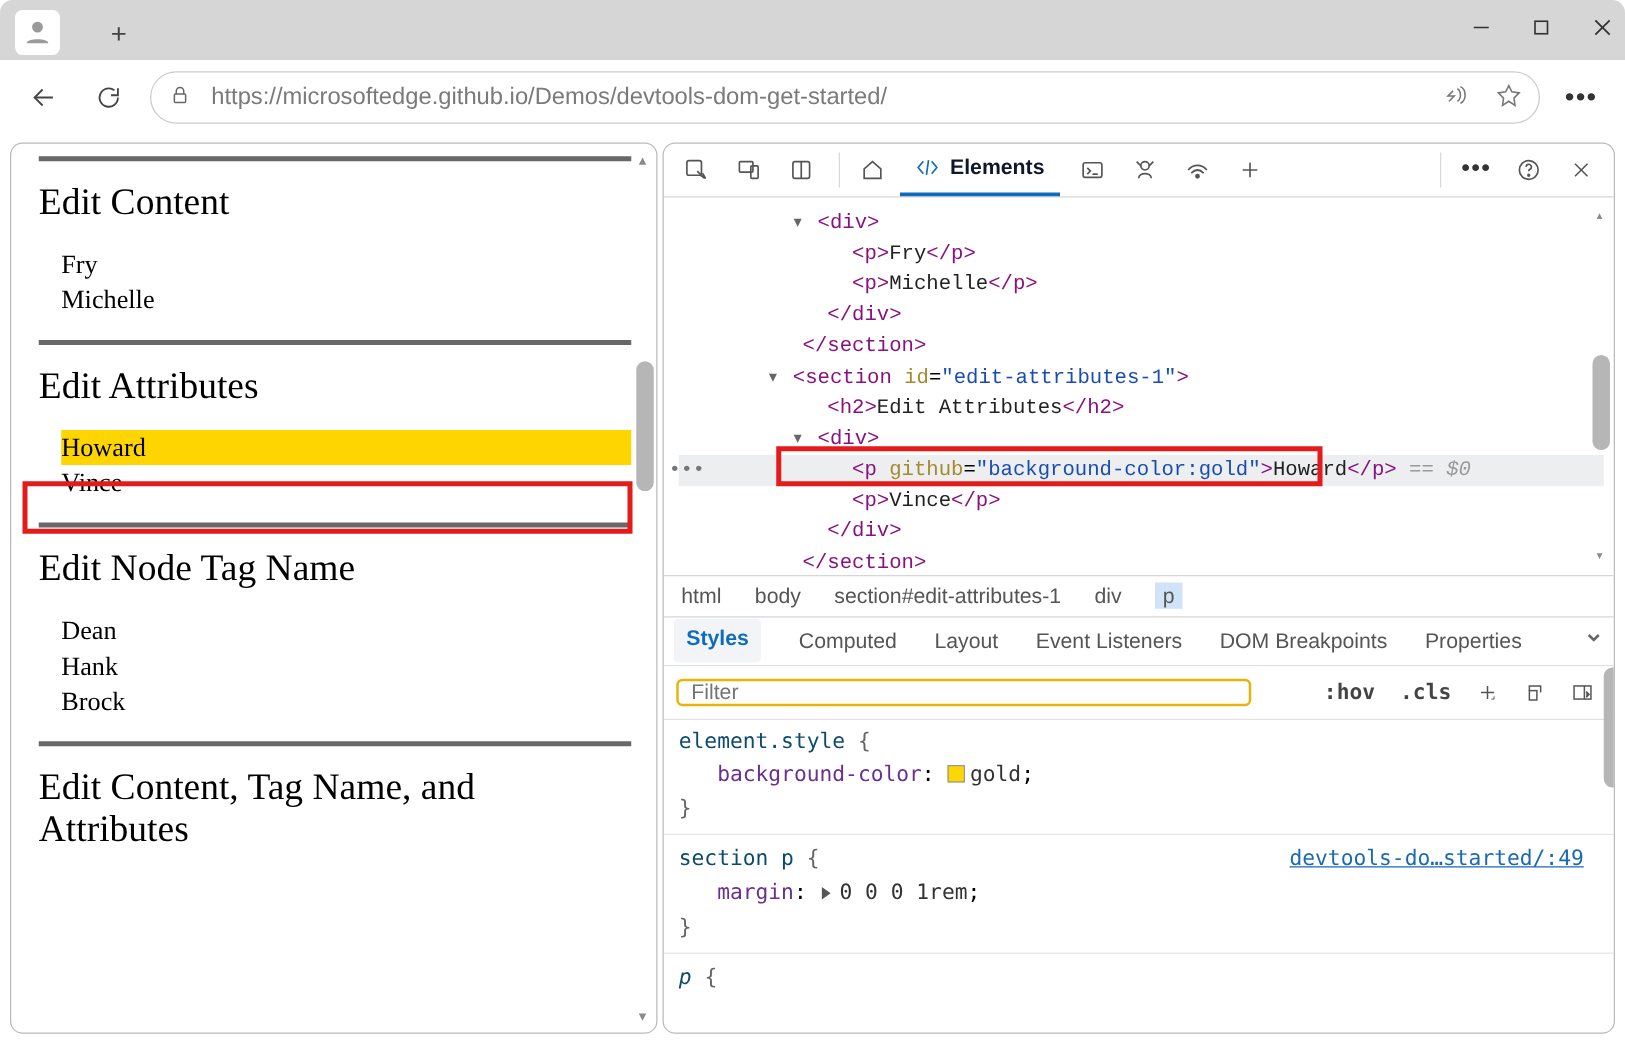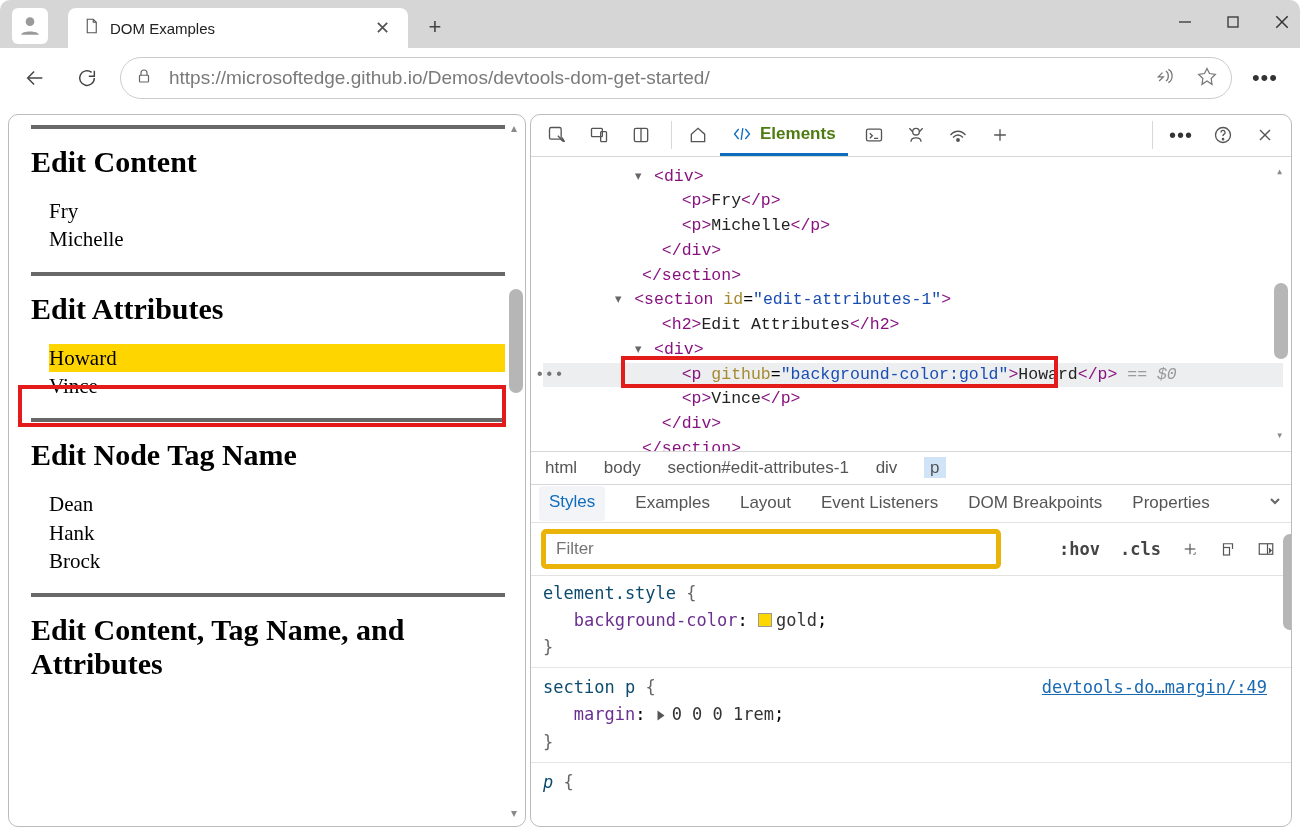--- a/index.html
+++ b/index.html
@@ -32,37 +32,37 @@
   
   .content { display:flex; height: calc(835px - 48px - 60px); padding: 6px 8px 8px 8px; gap:4px;}
   .page-wrap { width: 518px; border:1px solid #bbb; border-radius:10px; position:relative; overflow:hidden; background:#fff;}
   .page-scroll { position:absolute; right:2px; top:6px; bottom:6px; width:14px;}
   .page-scroll .thumb{ position:absolute; top:168px; width:14px; height:104px; background:#b6b6b6; border-radius:7px;}
   .page-scroll .up, .page-scroll .down{ position:absolute; left:2px; font-size:12px; color:#8a8a8a;}
   .page-scroll .up{ top:0;} .page-scroll .down{ bottom:0;}
 
   .page { padding: 2px 20px 0 22px; font-family: "Times New Roman", serif; color:#000;}
   .hr { border:none; border-top:4px solid #686868; margin: 8px 0 16px 0;}
-  .page h2 { font-size:30px; font-weight:bold; margin: 12px 0 18px 0;}
+  .page h2 { font-size:30px; font-weight:normal; margin: 12px 0 18px 0;}
   .plist { margin: 0 0 18px 18px;}
   .plist p { font-size:21px; line-height:1.35;}
 
   .red-box { position:absolute; border:4px solid #e31b1b; pointer-events:none; }
   .red-box.page-box{ left:9px; top:270px; width:488px; height:42px;}
   .gold { background:#ffd500;}
 
   
   .devtools { flex:1; border:1px solid #bbb; border-radius:10px; overflow:hidden; background:#fff; display:flex; flex-direction:column;}
   .dt-toolbar{ height:44px; display:flex; align-items:center; border-bottom:1px solid #d6d6d6; }
   .dt-iconrow{ display:flex; gap:6px; padding:0 8px; align-items:center; height:100%;}
   .dt-ico{ width:36px; height:36px; display:flex; align-items:center; justify-content:center;}
   .dt-ico svg{ width:20px; height:20px; stroke:#555; stroke-width:1.6; fill:none;}
   .vline{ width:1px; height:28px; background:#d8d8d8; margin:0 4px;}
   .dt-tab{ padding:0 12px; height:100%; display:flex; align-items:center; gap:8px; font-size:17px; color:#333;}
-  .dt-tab.active{ border-bottom:3px solid #0f6cbd; color:#4d7c0f; font-weight:600;}
+  .dt-tab.active{ border-bottom:3px solid #0f6cbd; color:#0f172a; font-weight:600;}
   .dt-tab svg{ width:20px; height:20px; stroke:#555; fill:none; stroke-width:1.6;}
   .dt-tab.active svg{ stroke:#0f6cbd;}
   .dt-right{ margin-left:auto; display:flex; align-items:center; gap:6px; padding-right:8px;}
   .dt-right .dt-ico svg{ stroke:#555;}
   .dots3{ font-size:20px; letter-spacing:1px; color:#333; padding:0 6px;}
 
   .dom-pane{ position:relative; font-family: Consolas, "Courier New", monospace; font-size:16.5px; line-height:1.5; padding:8px 8px 8px 8px; overflow:hidden;}
   .dom-scroll{ position:absolute; right:3px; top:6px; bottom:6px; width:14px;}
   .dom-scroll .thumb{ position:absolute; top:120px; width:14px; height:76px; background:#b6b6b6; border-radius:7px;}
   .dom-scroll .up, .dom-scroll .down{ position:absolute; left:2px; font-size:12px; color:#8a8a8a;}
@@ -77,26 +77,26 @@
   .eqdollar{ color:#9a9a9a; font-style:italic;}
   .tw{ display:inline-block; width:12px; color:#666; text-align:center;}
   .red-box.dom-box{ left:90px; top:199px; width:437px; height:32px;}
 
   .breadcrumb{ border-top:1px solid #d6d6d6; padding:6px 14px; font-size:17px;}
   .bc-item{ color:#555; margin-right:22px;}
   .bc-item.sel{ background:#d0e3f7; padding:1px 6px;}
 
   .styles-tabs{ border-top:1px solid #d6d6d6; display:flex; align-items:center; padding:0 8px; height:40px; font-size:17px; gap:30px;}
   .styles-tabs .stab{ color:#555;}
-  .styles-tabs .stab.sel{ color:#0f6cbd; border-bottom:3px solid transparent; background:#f2f4f7; padding:6px 10px; border-radius:4px;}
+  .styles-tabs .stab.sel{ color:#0f6cbd; border-bottom:3px solid transparent; background:#f2f4f7; padding:6px 10px; border-radius:4px;font-weight:bold;}
   .styles-tabs .chev{ margin-left:auto;}
   .styles-tabs .chev svg{ width:16px; height:16px; stroke:#666; fill:none; stroke-width:2;}
 
   .filterbar{ border-top:1px solid #e2e2e2; display:flex; align-items:center; padding:6px 10px; gap:8px;}
-  .filter-input{ flex:0 0 460px; border:5px solid #eab308; border-radius:5px; height:40px; padding:4px 10px; font-size:17px; color:#a16207;}
+  .filter-input{ flex:0 0 460px; border:2px solid #eab308; border-radius:5px; height:22px; padding:4px 10px; font-size:17px; color:#a16207;}
   .fbtn{ font-family:Consolas,monospace; font-size:17px; color:#444; padding:0 6px; font-weight:bold;}
   .fico{ width:30px; height:30px; display:flex; align-items:center; justify-content:center;}
   .fico svg{ width:18px; height:18px; stroke:#555; fill:none; stroke-width:1.6;}
   .spacer{ flex:1;}
 
   .styles-body{ position:relative; font-family: Consolas, monospace; font-size:17px; line-height:1.6; border-top:1px solid #e2e2e2; padding:4px 12px 30px 12px;}
   .sel-name{ color:#0c4a6e;}
   .brace{ color:#666;}
   .prop-n{ color:#6a2f8f;text-align:right;}
   .prop-v{ color:#333;}
@@ -113,28 +113,20 @@
 </head>
 <body>
 
 <div class="titlebar">
   <div class="avatar-frame">
     <svg viewBox="0 0 24 24">
         <circle cx="12" cy="8" r="4"></circle>
         <path d="M4 20c0-4 16-4 16 0"></path>
       </svg>
   </div>
-  <div class="tab">
-    <span class="favicon"><svg viewBox="0 0 24 24">
-          <path d="M7 3h8l4 4v14H7z"></path>
-          <path d="M15 3v4h4"></path>
-        </svg></span>
-    <span class="tab-title">DOM Examples</span>
-    <span class="tab-close">✕</span>
-  </div>
   <div class="newtab">+</div>
   <div class="win-controls">
     <span><svg viewBox="0 0 14 14">
           <line x1="1" y1="7" x2="13" y2="7"></line>
         </svg></span>
     <span><svg viewBox="0 0 14 14">
           <rect x="2" y="2" width="10" height="10"></rect>
         </svg></span>
     <span class="win-close"><svg viewBox="0 0 14 14">
           <line x1="2" y1="2" x2="12" y2="12"></line>
@@ -321,21 +313,21 @@
     <div class="breadcrumb">
       <span class="bc-item">html</span>
       <span class="bc-item">body</span>
       <span class="bc-item">section#edit-attributes-1</span>
       <span class="bc-item">div</span>
       <span class="bc-item sel">p</span>
     </div>
 
     <div class="styles-tabs">
       <span class="stab sel">Styles</span>
-      <span class="stab">Examples</span>
+      <span class="stab">Computed</span>
       <span class="stab">Layout</span>
       <span class="stab">Event Listeners</span>
       <span class="stab">DOM Breakpoints</span>
       <span class="stab">Properties</span>
       <span class="chev"><svg viewBox="0 0 16 16">
             <polyline points="4 6 8 10 12 6"></polyline>
           </svg></span>
     </div>
 
     <div class="filterbar">
@@ -363,21 +355,21 @@
             <polyline points="16 11 19 14 16 17" fill="#555"></polyline>
           </svg>
         </span>
     </div>
 
     <div class="styles-body">
       <div><span class="sel-name">element.style</span> <span class="brace">{</span></div>
       <div>&nbsp;&nbsp;&nbsp;<span class="prop-n">background-color</span>: <span class="swatch"></span><span class="prop-v">gold</span>;</div>
       <div><span class="brace">}</span></div>
       <div class="rule-sep"></div>
-      <div style="position:relative;"><span class="sel-name">section p</span> <span class="brace">{</span><span class="src-link">devtools-do…margin/:49</span></div>
+      <div style="position:relative;"><span class="sel-name">section p</span> <span class="brace">{</span><span class="src-link">devtools-do…started/:49</span></div>
       <div>&nbsp;&nbsp;&nbsp;<span class="prop-n">margin</span>: <span class="tri"></span><span class="prop-v">0 0 0 1rem</span>;</div>
       <div><span class="brace">}</span></div>
       <div class="rule-sep"></div>
       <div style="position:relative;"><span class="sel-name" style="font-style:italic;">p</span> <span class="brace">{</span></div>
       <div class="styles-scroll">
           <span class="up">▴</span>
           <div class="thumb"></div>
           <span class="down">▾</span>
         </div>
     </div>

